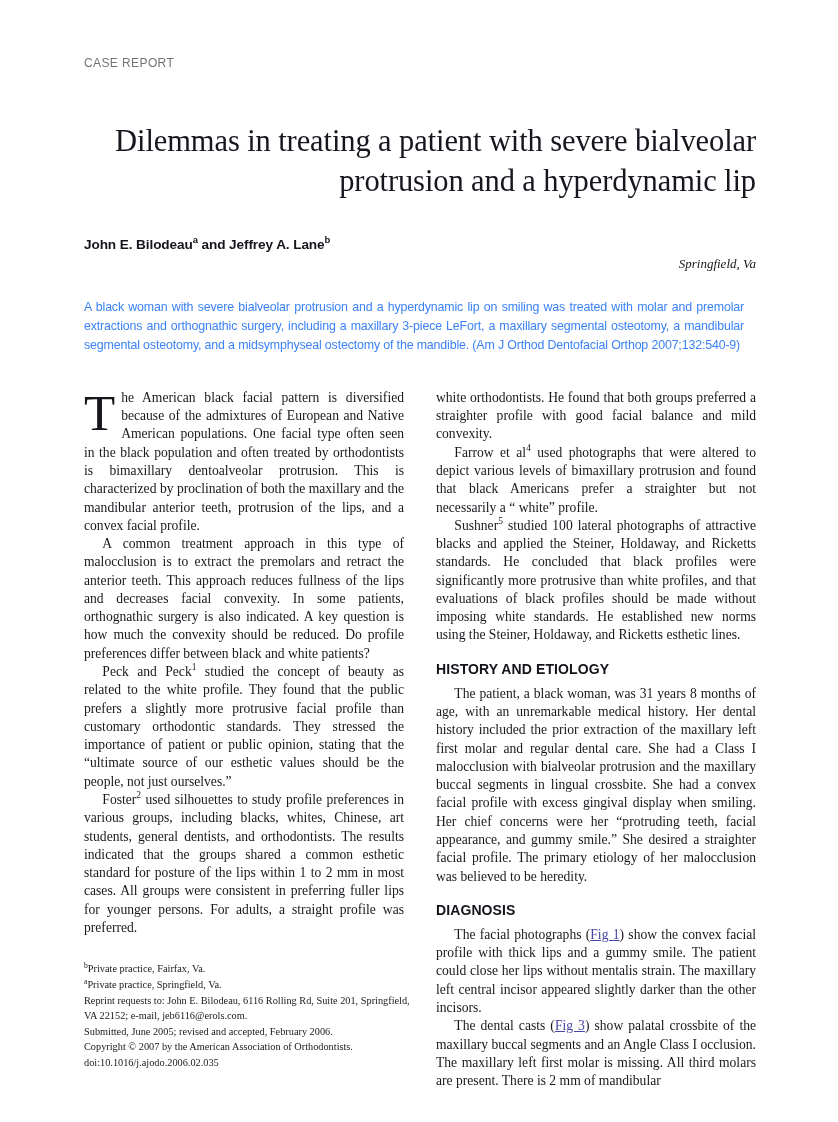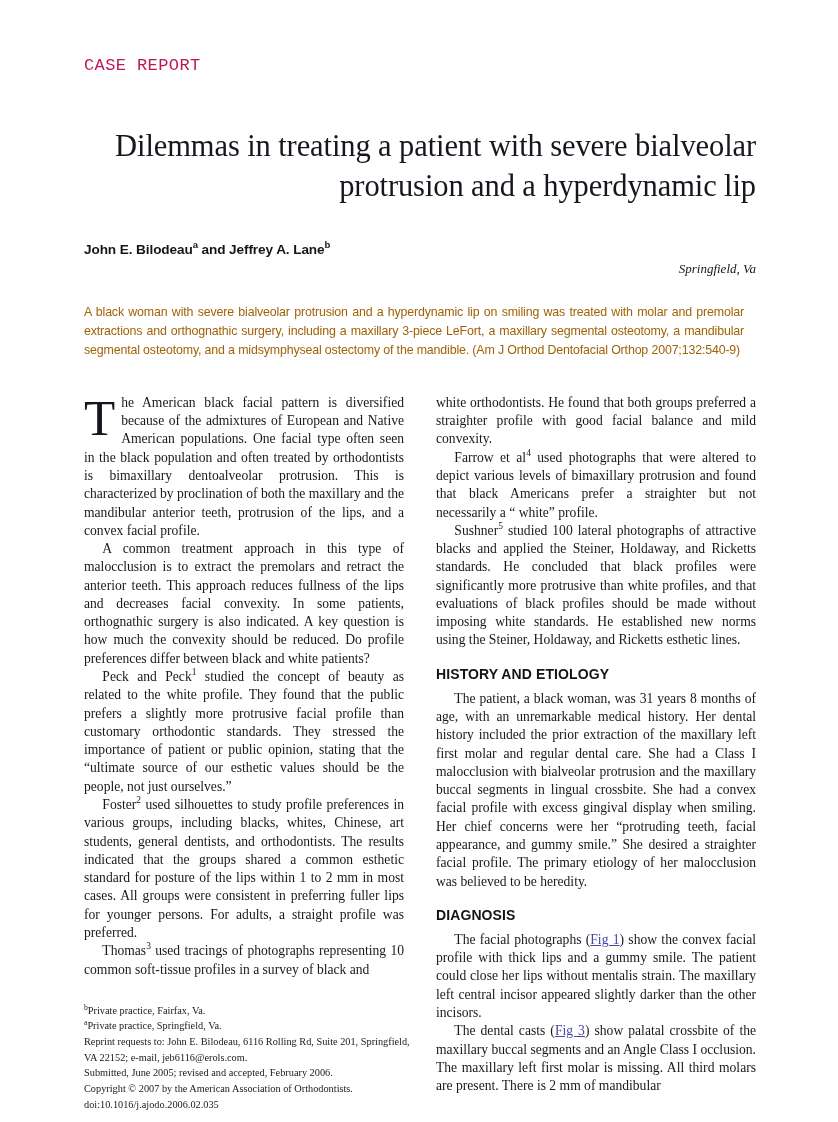--- a/index.html
+++ b/index.html
@@ -24,24 +24,24 @@
   }
   .content {
     position: absolute;
     left: 84px;
     top: 56px;
     width: 672px;
   }
 
   
   .case-report-label {
-    font-family: Liberation Mono, monospace;
-    font-size: 17px;
+    font-family: Liberation Sans, sans-serif;
+    font-size: 12px;
     letter-spacing: 0.4px;
-    color: #be185d;
+    color: #737373;
     margin: 0 0 52px 0;
   }
 
   
   .article-title {
     font-family: "Liberation Serif", "DejaVu Serif", serif;
     font-size: 30.5px;
     font-weight: normal;
     line-height: 1.30;
     color: #16161e;
@@ -71,21 +71,21 @@
     color: #15151c;
     margin: 4px 0 0 0;
     text-align: right;
   }
 
   
   .abstract {
     font-family: "Liberation Sans", "DejaVu Sans", sans-serif;
     font-size: 12.4px;
     line-height: 1.52;
-    color: #a16207;
+    color: #3b82f6;
     text-align: justify;
     margin: 26px 0 8px 0;
     width: 660px;
     letter-spacing: -0.15px;
   }
 
   
   .columns {
     display: flex;
     gap: 32px;
@@ -175,21 +175,20 @@
       <div class="col">
 
         <p class="body first"><span class="dropcap">T</span><span>he American black facial pattern is diversified because of the admixtures of European and Native American populations. One facial type often seen in the black population and often treated by orthodontists is bimaxillary dentoalveolar protrusion. This is characterized by proclination of both the maxillary and the mandibular anterior teeth, protrusion of the lips, and a convex facial profile.</span></p>
 
         <p class="body">A common treatment approach in this type of malocclusion is to extract the premolars and retract the anterior teeth. This approach reduces fullness of the lips and decreases facial convexity. In some patients, orthognathic surgery is also indicated. A key question is how much the convexity should be reduced. Do profile preferences differ between black and white patients?</p>
 
         <p class="body"><span>Peck and Peck</span><sup>1</sup><span> studied the concept of beauty as related to the white profile. They found that the public prefers a slightly more protrusive facial profile than customary orthodontic standards. They stressed the importance of patient or public opinion, stating that the “ultimate source of our esthetic values should be the people, not just ourselves.”</span></p>
 
         <p class="body"><span>Foster</span><sup>2</sup><span> used silhouettes to study profile preferences in various groups, including blacks, whites, Chinese, art students, general dentists, and orthodontists. The results indicated that the groups shared a common esthetic standard for posture of the lips within 1 to 2 mm in most cases. All groups were consistent in preferring fuller lips for younger persons. For adults, a straight profile was preferred.</span></p>
 
-        <p class="body"><span>Thomas</span><sup>3</sup><span> used tracings of photographs representing 10 common soft-tissue profiles in a survey of black and</span></p>
 
         <div class="footnotes">
           <p><sup>b</sup><span>Private practice, Fairfax, Va.</span></p>
           <p><sup>a</sup><span>Private practice, Springfield, Va.</span></p>
           <p>Reprint requests to: John E. Bilodeau, 6116 Rolling Rd, Suite 201, Springfield, VA 22152; e-mail, jeb6116@erols.com.</p>
           <p>Submitted, June 2005; revised and accepted, February 2006.</p>
           <p>Copyright © 2007 by the American Association of Orthodontists.</p>
           <p>doi:10.1016/j.ajodo.2006.02.035</p>
         </div>
 

